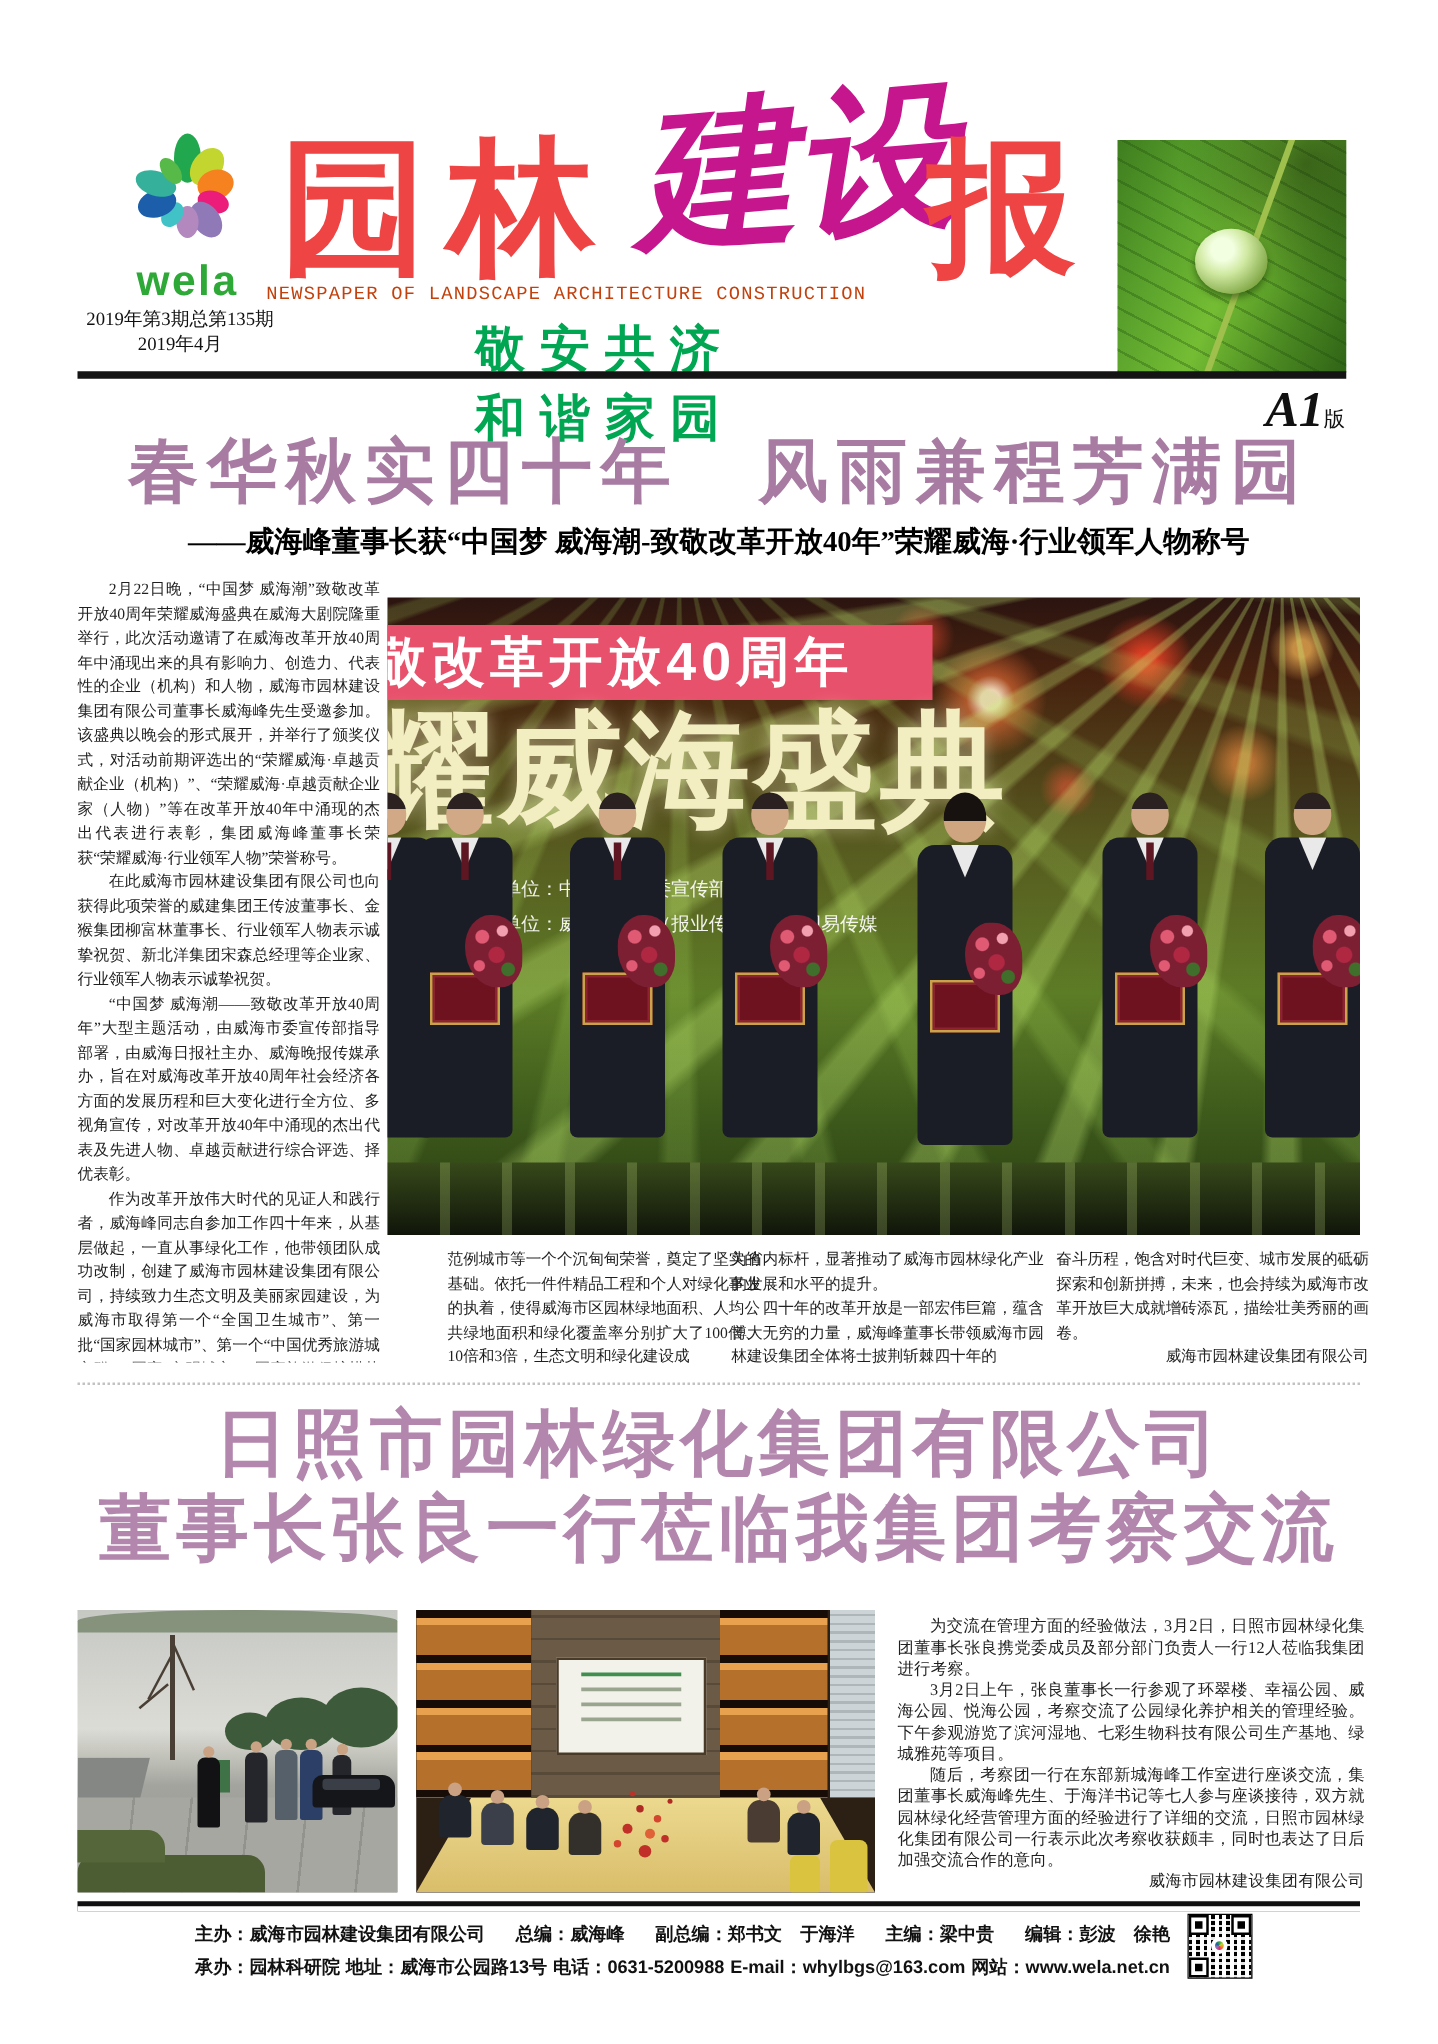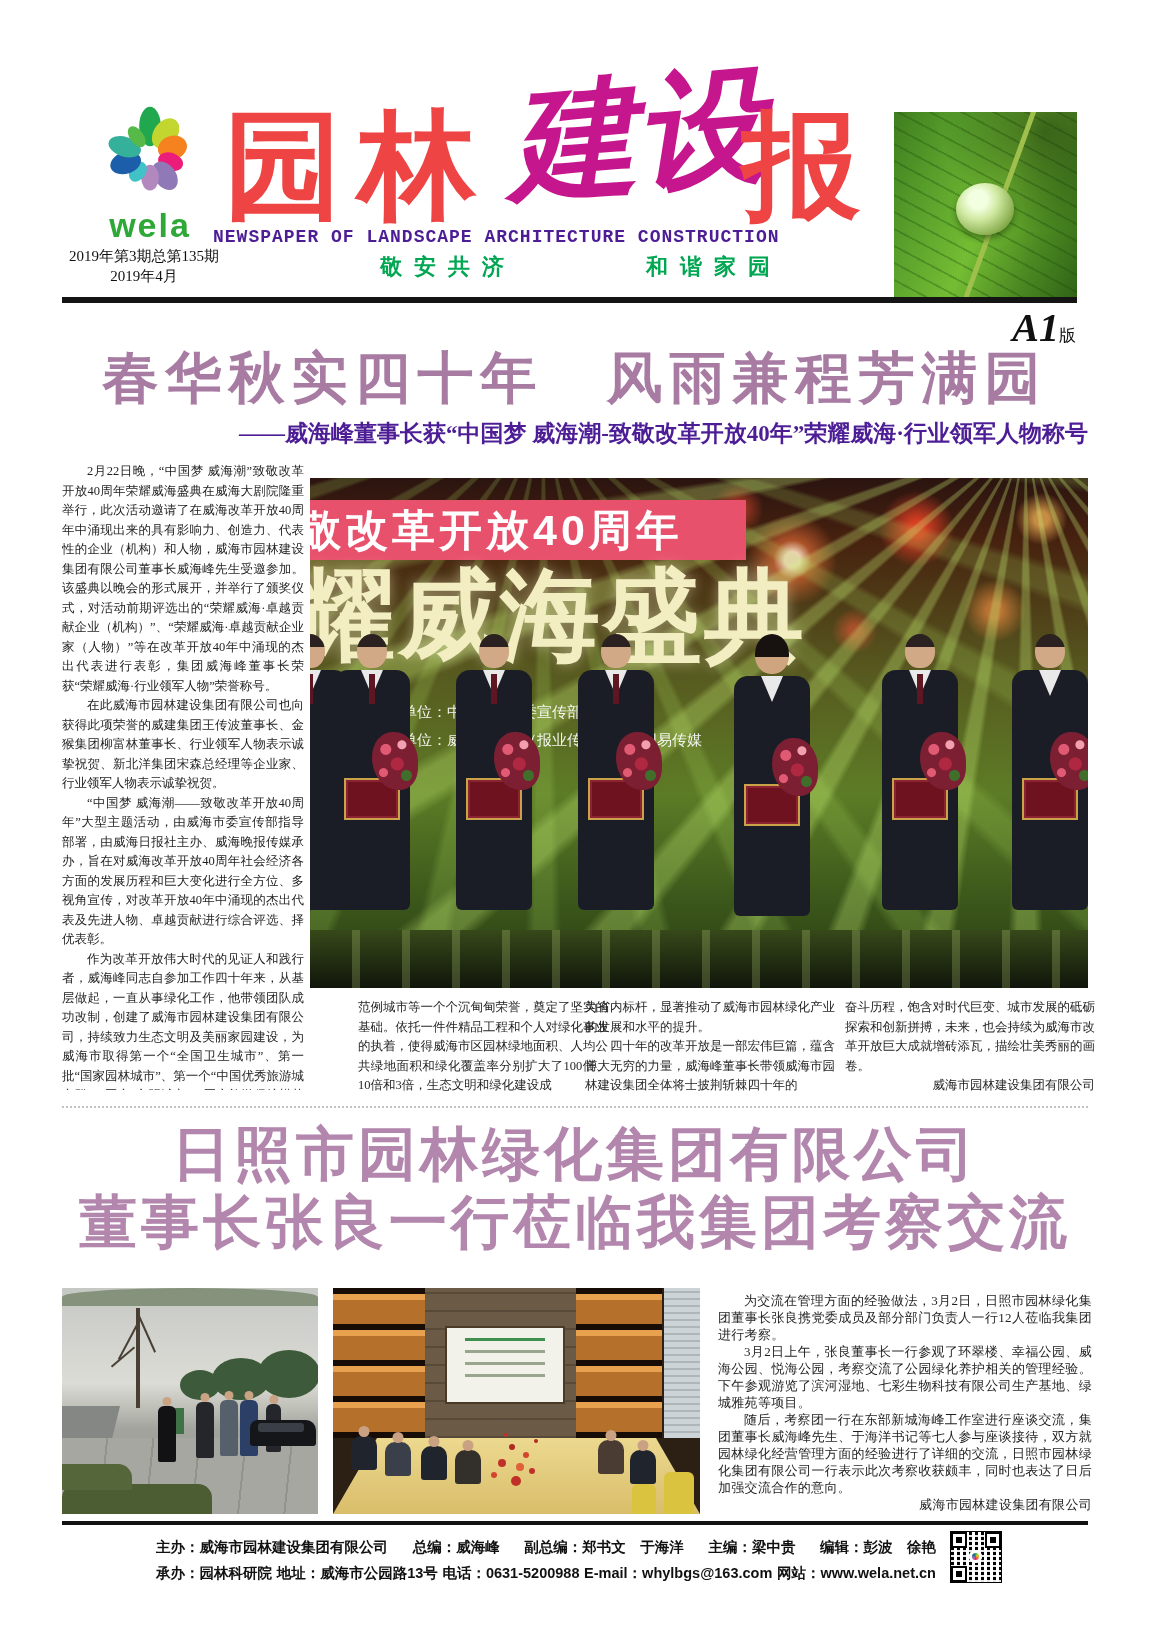--- a/index.html
+++ b/index.html
@@ -12,42 +12,42 @@
   .logo-block svg{display:block;margin:0 auto;}
   .wela-text{font-family:"Liberation Sans","DejaVu Sans",sans-serif;font-weight:bold;
              font-size:34px;color:#2ea836;letter-spacing:2px;line-height:1;margin-top:-6px;}
   .issue{left:56px;top:246px;width:176px;text-align:center;font-size:15px;line-height:20px;color:#111;}
   .t-blue{color:#ef4444;font-weight:bold;font-size:118px;line-height:1;}
   .t1{left:224px;top:108px;letter-spacing:16px;}
   .t2{left:508px;top:70px;color:#c6168d;font-weight:bold;font-style:italic;font-size:128px;line-height:1;
       transform:rotate(-5deg);font-family:"DejaVu Serif","Liberation Serif",serif;}
   .t3{left:742px;top:108px;}
   .sub-en{left:213px;top:227px;width:648px;font-family:"Liberation Mono","DejaVu Sans Mono",monospace;
-          font-weight:bold;font-size:18px;letter-spacing:1px;color:#4c1d95;white-space:nowrap;}
+          font-weight:normal;font-size:15px;letter-spacing:1px;color:#c2410c;white-space:nowrap;}
   .slogan{left:380px;top:252px;width:402px;display:flex;justify-content:space-between;
-          color:#00a651;font-weight:bold;font-size:22px;letter-spacing:12px;
-          font-family:"Liberation Sans","DejaVu Sans",sans-serif;}
+          color:#00a651;font-weight:bold;font-size:40px;letter-spacing:12px;
+          font-family:"Liberation Sans","DejaVu Sans",sans-serif;flex-direction:column;}
   .leaf{left:894px;top:112px;width:183px;height:186px;overflow:hidden;
         background:
           radial-gradient(circle at 82% 10%, rgba(20,40,8,.55), rgba(20,40,8,0) 45%),
           repeating-linear-gradient(28deg, rgba(25,70,8,.28) 0 2px, rgba(25,70,8,0) 2px 15px),
           linear-gradient(115deg,#3f7d1f 0%,#5aa22c 28%,#74bd33 52%,#4c8a22 76%,#2f6316 100%);}
   .leaf .vein{position:absolute;left:55%;top:-12%;width:5px;height:130%;background:#9fc04c;transform:rotate(20deg);}
   .leaf .drop{position:absolute;left:34%;top:38%;width:58px;height:52px;border-radius:50%;
         background:radial-gradient(circle at 38% 32%, #f2ffe0 0 18%, #cfe8a0 40%, #84aa4a 75%, #5d8630 100%);
         box-shadow:0 4px 6px rgba(10,30,5,.45);}
   .bar{left:62px;top:297px;width:1015px;height:6px;background:#141414;}
   .edition{left:900px;top:304px;width:176px;text-align:right;color:#111;}
   .edition .a1{font-style:italic;font-weight:bold;font-size:40px;font-family:"Liberation Serif",serif;}
   .edition .ban{font-size:17px;}
 
   
   .h1{left:62px;top:348px;width:1026px;text-align:center;color:#a87ba3;font-weight:bold;
       font-size:56px;letter-spacing:7px;line-height:1.1;white-space:nowrap;}
-  .sh1{left:62px;top:418px;width:1026px;text-align:right;color:#4c1d95;font-weight:bold;
+  .sh1{left:62px;top:418px;width:1026px;text-align:center;color:#000000;font-weight:bold;
        font-size:23px;white-space:nowrap;}
   .colL{left:62px;top:462px;width:242px;height:628px;overflow:hidden;
         font-size:12.5px;line-height:19.5px;text-align:justify;}
   .colL p,.bcol p{margin:0;text-indent:2em;}
   .bcol p.cont{text-indent:0;}
   .bcols .bcol{position:absolute;top:998px;width:250px;height:96px;overflow:hidden;
         font-size:12.5px;line-height:19.5px;text-align:justify;}
   .bc1{left:310px;margin-left:48px;} .bc2{left:585px;} .bc3{left:845px;width:243px;}
   .sig1{text-align:right;text-indent:0 !important;}
 

